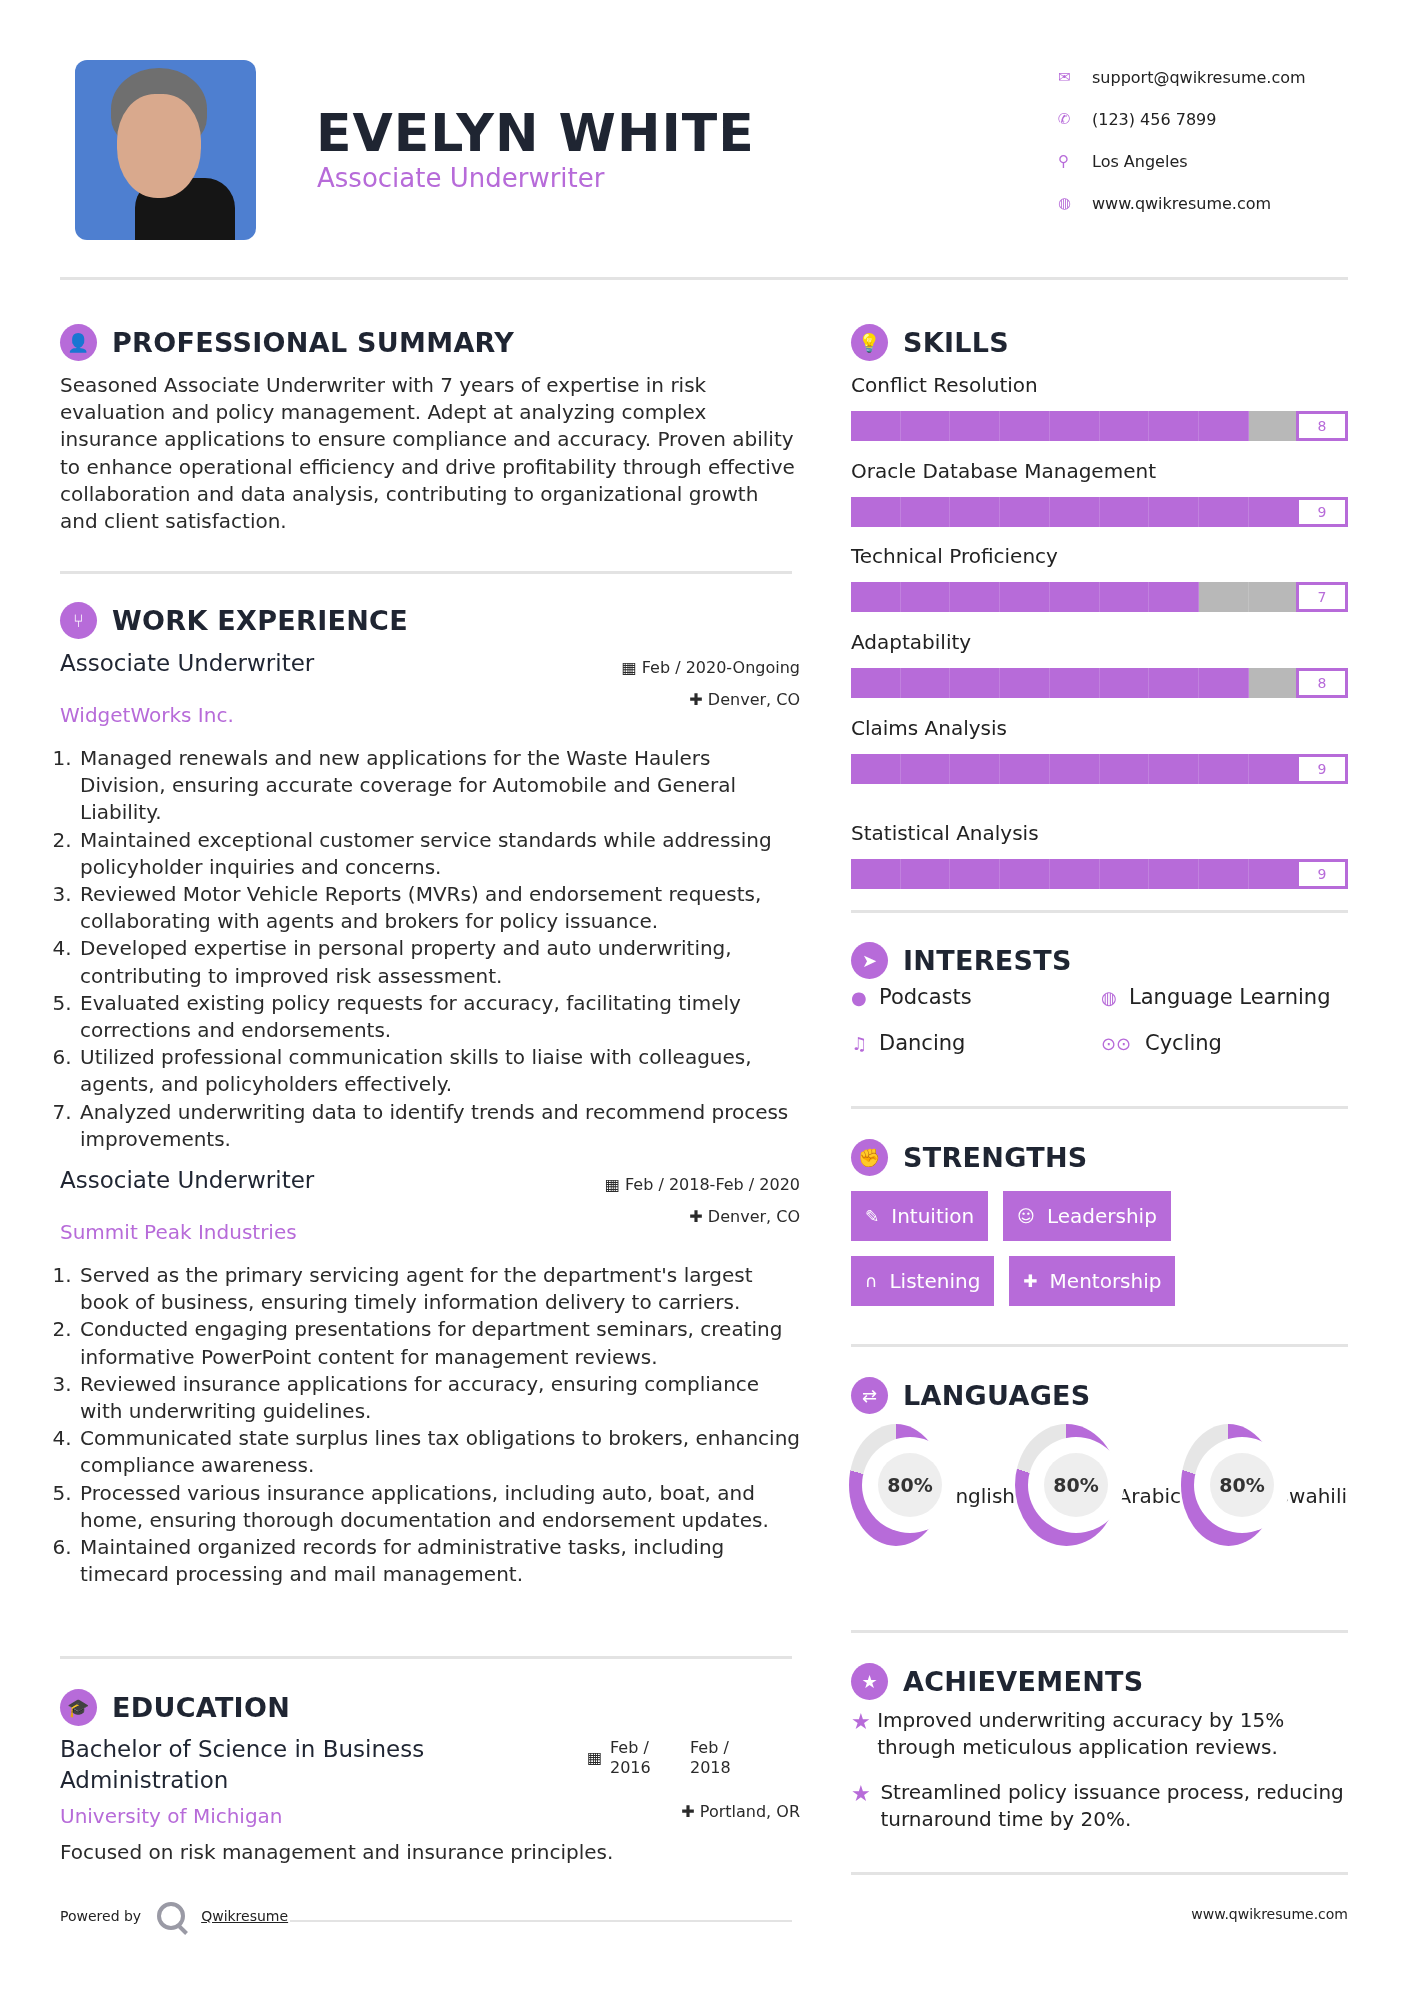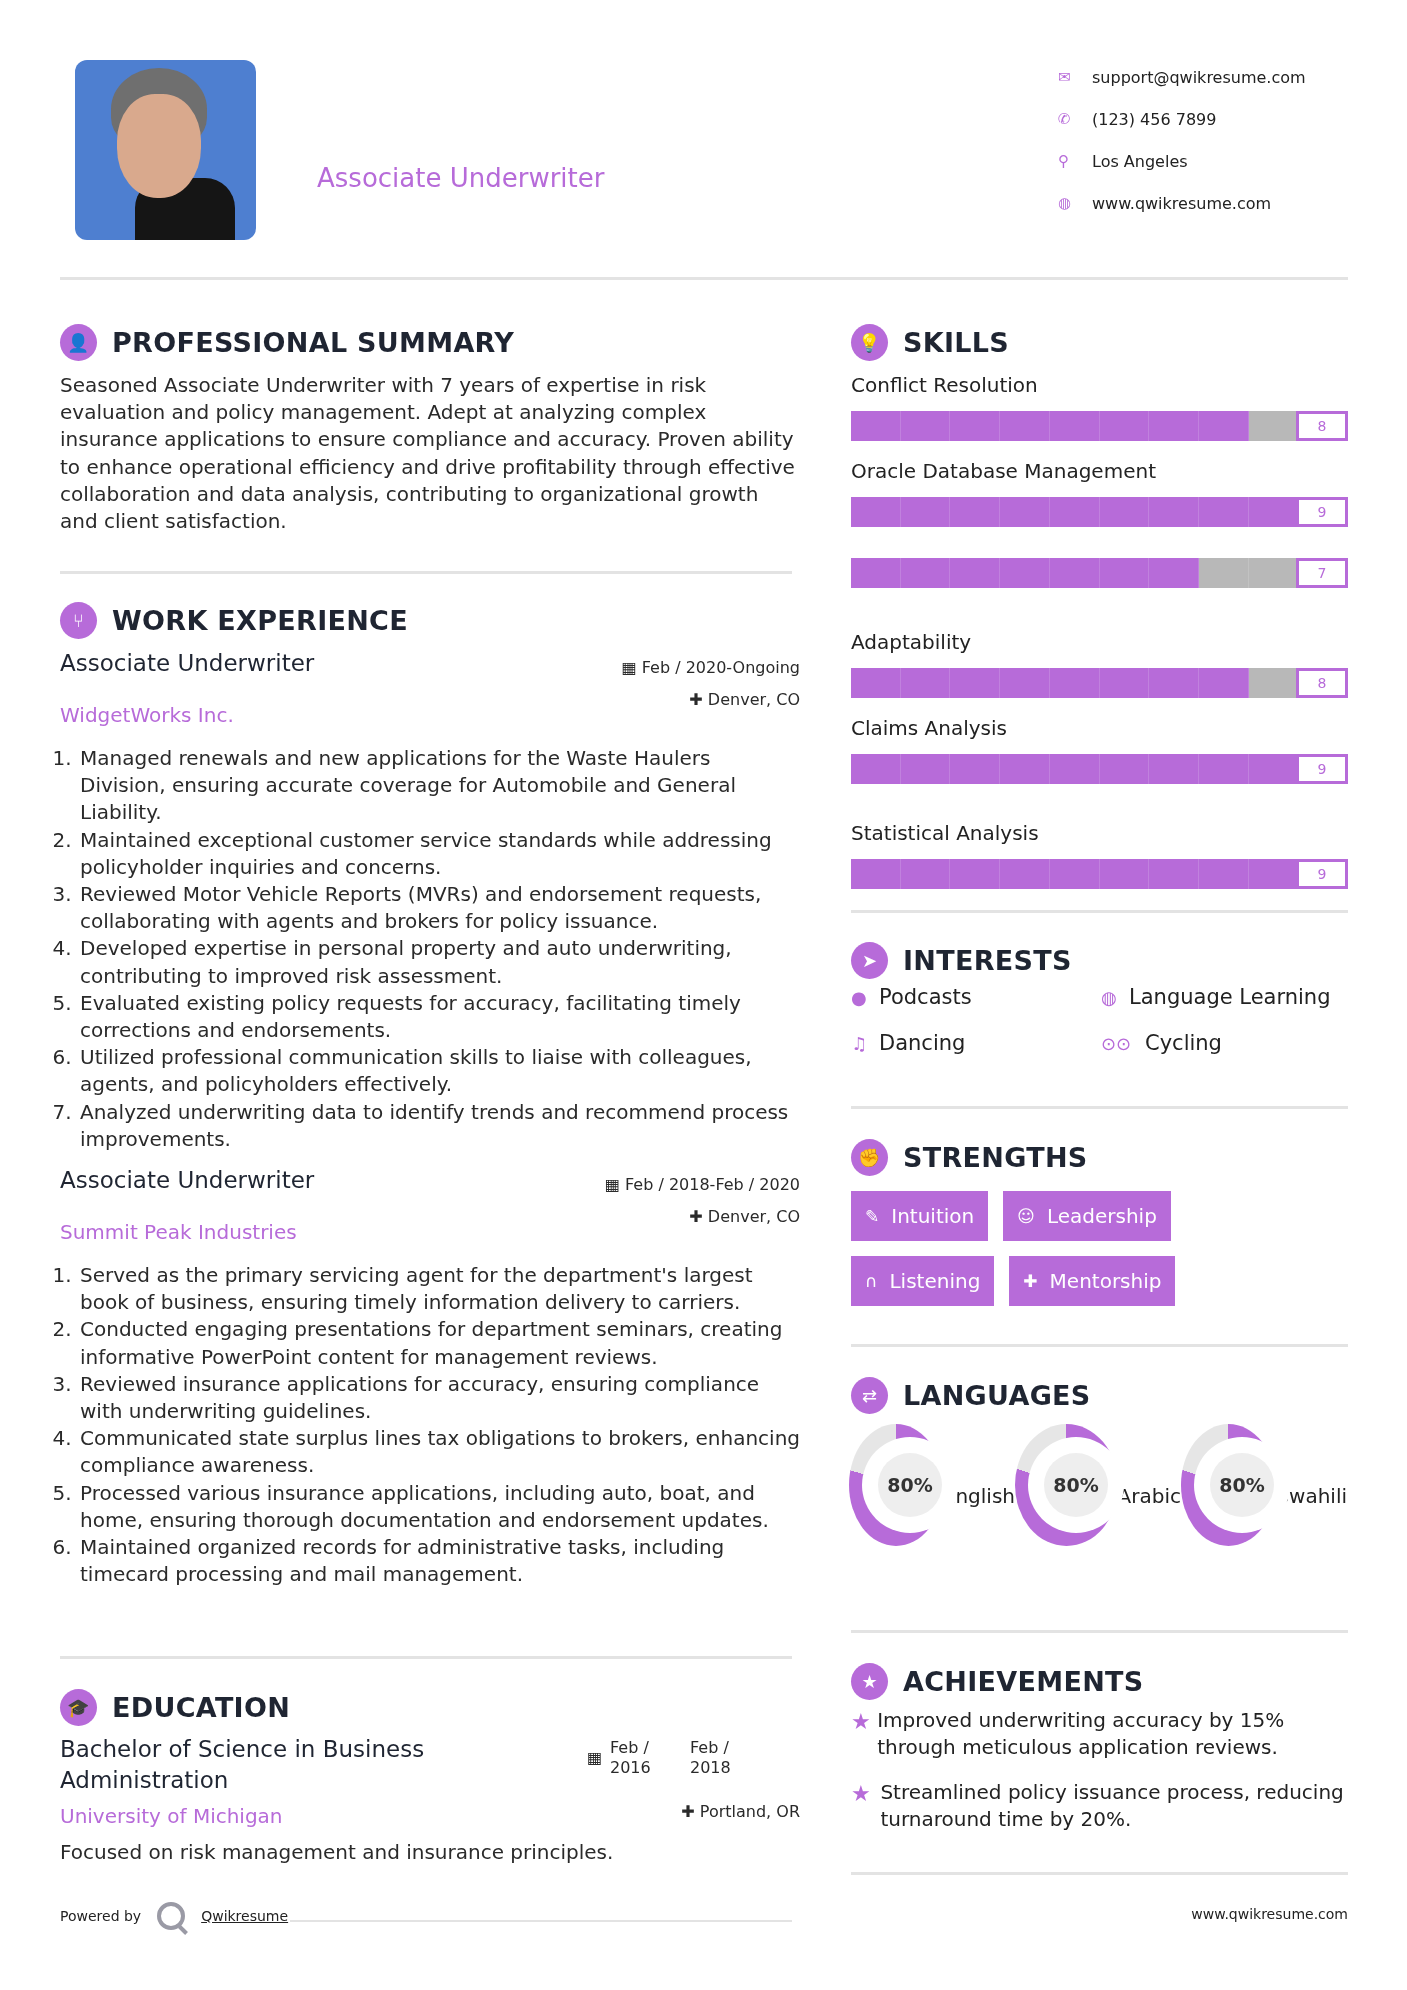--- a/index.html
+++ b/index.html
@@ -83,20 +83,21 @@
 </head>
 <body>
 
 <div class="page">
 
   <div class="photo">
     <div class="neck"></div>
     <div class="hair"></div>
     <div class="face"></div>
   </div>
+  <div class="name">EVELYN WHITE</div>
   <div class="title">Associate Underwriter</div>
 
   <div class="contact">
     <div class="contact-row">
       <span class="ci">✉</span>
       <span class="txt">support@qwikresume.com</span>
     </div>
     <div class="contact-row">
       <span class="ci">✆</span>
       <span class="txt">(123) 456 7899</span>
@@ -214,20 +215,21 @@
           <div class="seg on"></div>
           <div class="seg on"></div>
           <div class="seg on"></div>
           <div class="seg on"></div>
           <div class="seg on"></div>
           <div class="seg off"></div>
           <div class="skill-num">9</div>
         </div>
       </div>
       <div class="skill" style="top: 544px;">
+        <div class="skill-name">Technical Proficiency</div>
         <div class="skill-bar">
           <div class="seg on"></div>
           <div class="seg on"></div>
           <div class="seg on"></div>
           <div class="seg on"></div>
           <div class="seg on"></div>
           <div class="seg on"></div>
           <div class="seg on"></div>
           <div class="seg off"></div>
           <div class="seg off"></div>

